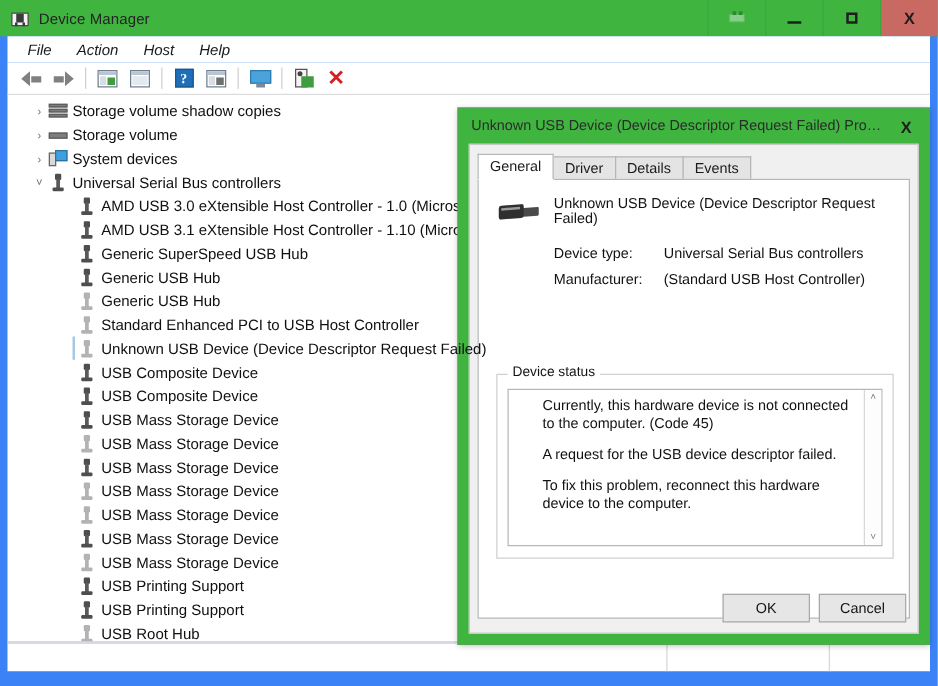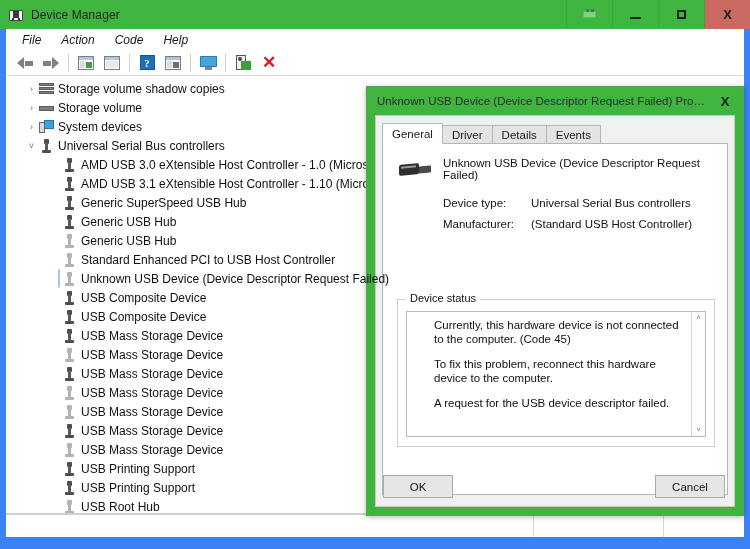--- a/index.html
+++ b/index.html
@@ -242,21 +242,21 @@
   .vscroll{
     width:14px;border-left:1px solid #d8d8d8;background:#fdfdfd;
     display:flex;flex-direction:column;justify-content:space-between;align-items:center;
     box-sizing:border-box;
   }
   .vscroll .ar{font-size:8px;color:#7a7a7a;line-height:1;padding:2px 0;}
   .vscroll .track{flex:1;width:1px;}
 
   .dlg-buttons{
     position:absolute;left:0;right:0;bottom:7px;height:24px;
-    display:flex;justify-content:space-between;padding-right:9px;
+    display:flex;justify-content:flex-end;padding-right:9px;
   }
   .btn{
     width:70px;height:23px;background:#e6e6e6;border:1px solid #a9a9a9;
     font-size:11.5px;color:#141414;display:flex;align-items:center;justify-content:center;
     margin-left:7px;box-sizing:border-box;
   }
 </style>
 </head>
 <body>
 
@@ -284,21 +284,21 @@
       <div class="winbtn">
           <span class="max-glyph"></span>
         </div>
       <div class="winbtn close">X</div>
     </div>
   </div>
 
   <div class="menubar">
     <div class="menu-item">File</div>
     <div class="menu-item">Action</div>
-    <div class="menu-item">Code</div>
+    <div class="menu-item">Host</div>
     <div class="menu-item">Help</div>
   </div>
 
   <div class="toolbar">
     <div class="tb">
       <span class="arr-wrap arr-back">
           <span class="shaft"></span>
           <span class="head"></span>
         </span>
     </div>
@@ -629,22 +629,22 @@
             <div class="k">Manufacturer:</div>
             <div class="v">(Standard USB Host Controller)</div>
           </div>
         </div>
 
         <div class="grp">
           <div class="grp-lbl">Device status</div>
           <div class="statusbox">
             <div class="txt">
               <p>Currently, this hardware device is not connected to the computer. (Code 45)</p>
+              <p>A request for the USB device descriptor failed.</p>
               <p>To fix this problem, reconnect this hardware device to the computer.</p>
-              <p>A request for the USB device descriptor failed.</p>
             </div>
             <div class="vscroll">
               <div class="ar">˄</div>
               <div class="track"></div>
               <div class="ar">˅</div>
             </div>
           </div>
         </div>
       </div>
 

